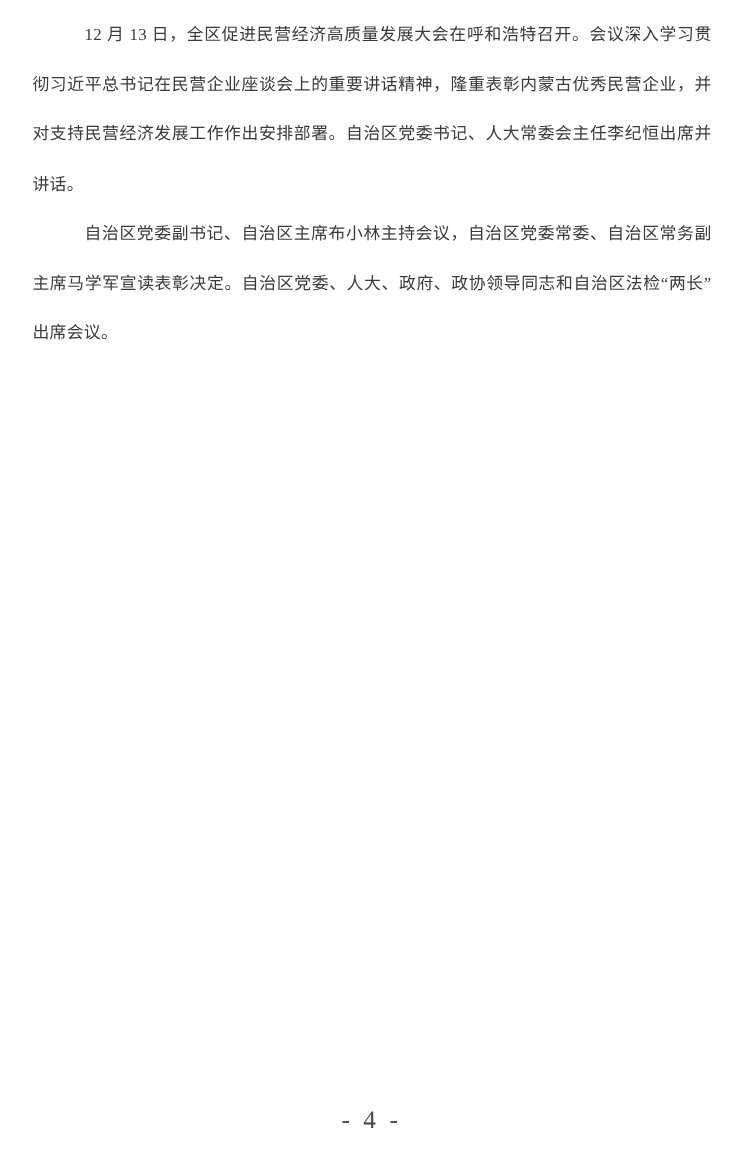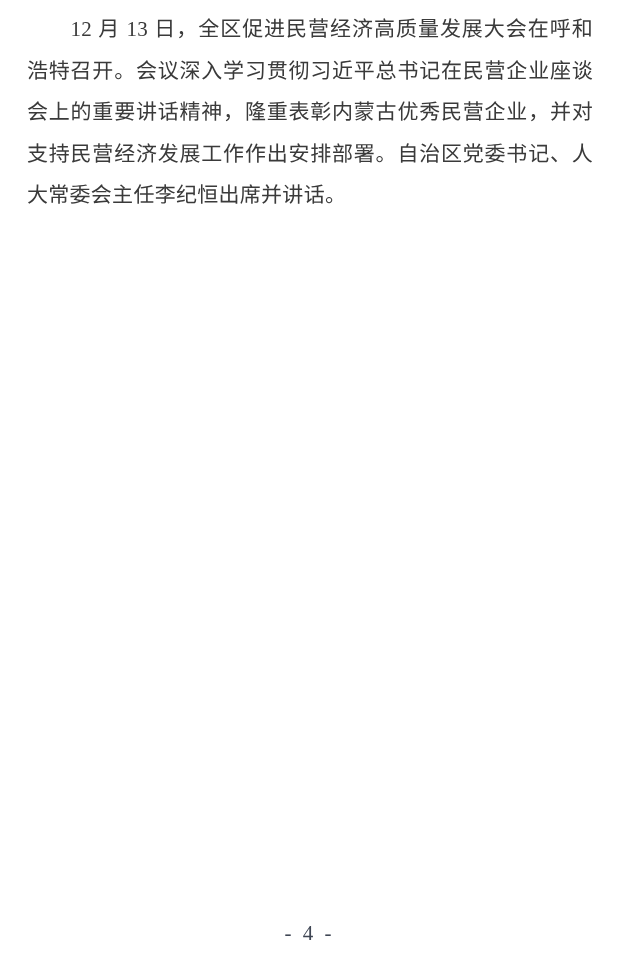--- a/index.html
+++ b/index.html
@@ -28,21 +28,21 @@
     color: #1e1e1e;
     text-align: center;
   }
   .doc-title .title-line {
     display: block;
     white-space: nowrap;
   }
   .doc-body {
     margin: 9px 26px 0 27px;
     font-family: "Liberation Serif", "DejaVu Serif", serif;
-    font-size: 21px;
+    font-size: 14px;
     letter-spacing: 0.28px;
     line-height: 41.5px;
     color: #3a3a3a;
   }
   .doc-para {
     margin: 0;
     text-align: justify;
     text-justify: inter-character;
     text-indent: 43.5px;
   }
@@ -59,17 +59,18 @@
   }
 </style>
 </head>
 <body>
 
 <div class="page">
 
 
   <div class="doc-body">
     <p class="doc-para">12 月 13 日，全区促进民营经济高质量发展大会在呼和浩特召开。会议深入学习贯彻习近平总书记在民营企业座谈会上的重要讲话精神，隆重表彰内蒙古优秀民营企业，并对支持民营经济发展工作作出安排部署。自治区党委书记、人大常委会主任李纪恒出席并讲话。</p>
+    <p class="doc-para">自治区党委副书记、自治区主席布小林主持会议，自治区党委常委、自治区常务副主席马学军宣读表彰决定。自治区党委、人大、政府、政协领导同志和自治区法检“两长”出席会议。</p>
   </div>
 
   <div class="page-footer">- 4 -</div>
 
 </div>
 
 </body></html>

